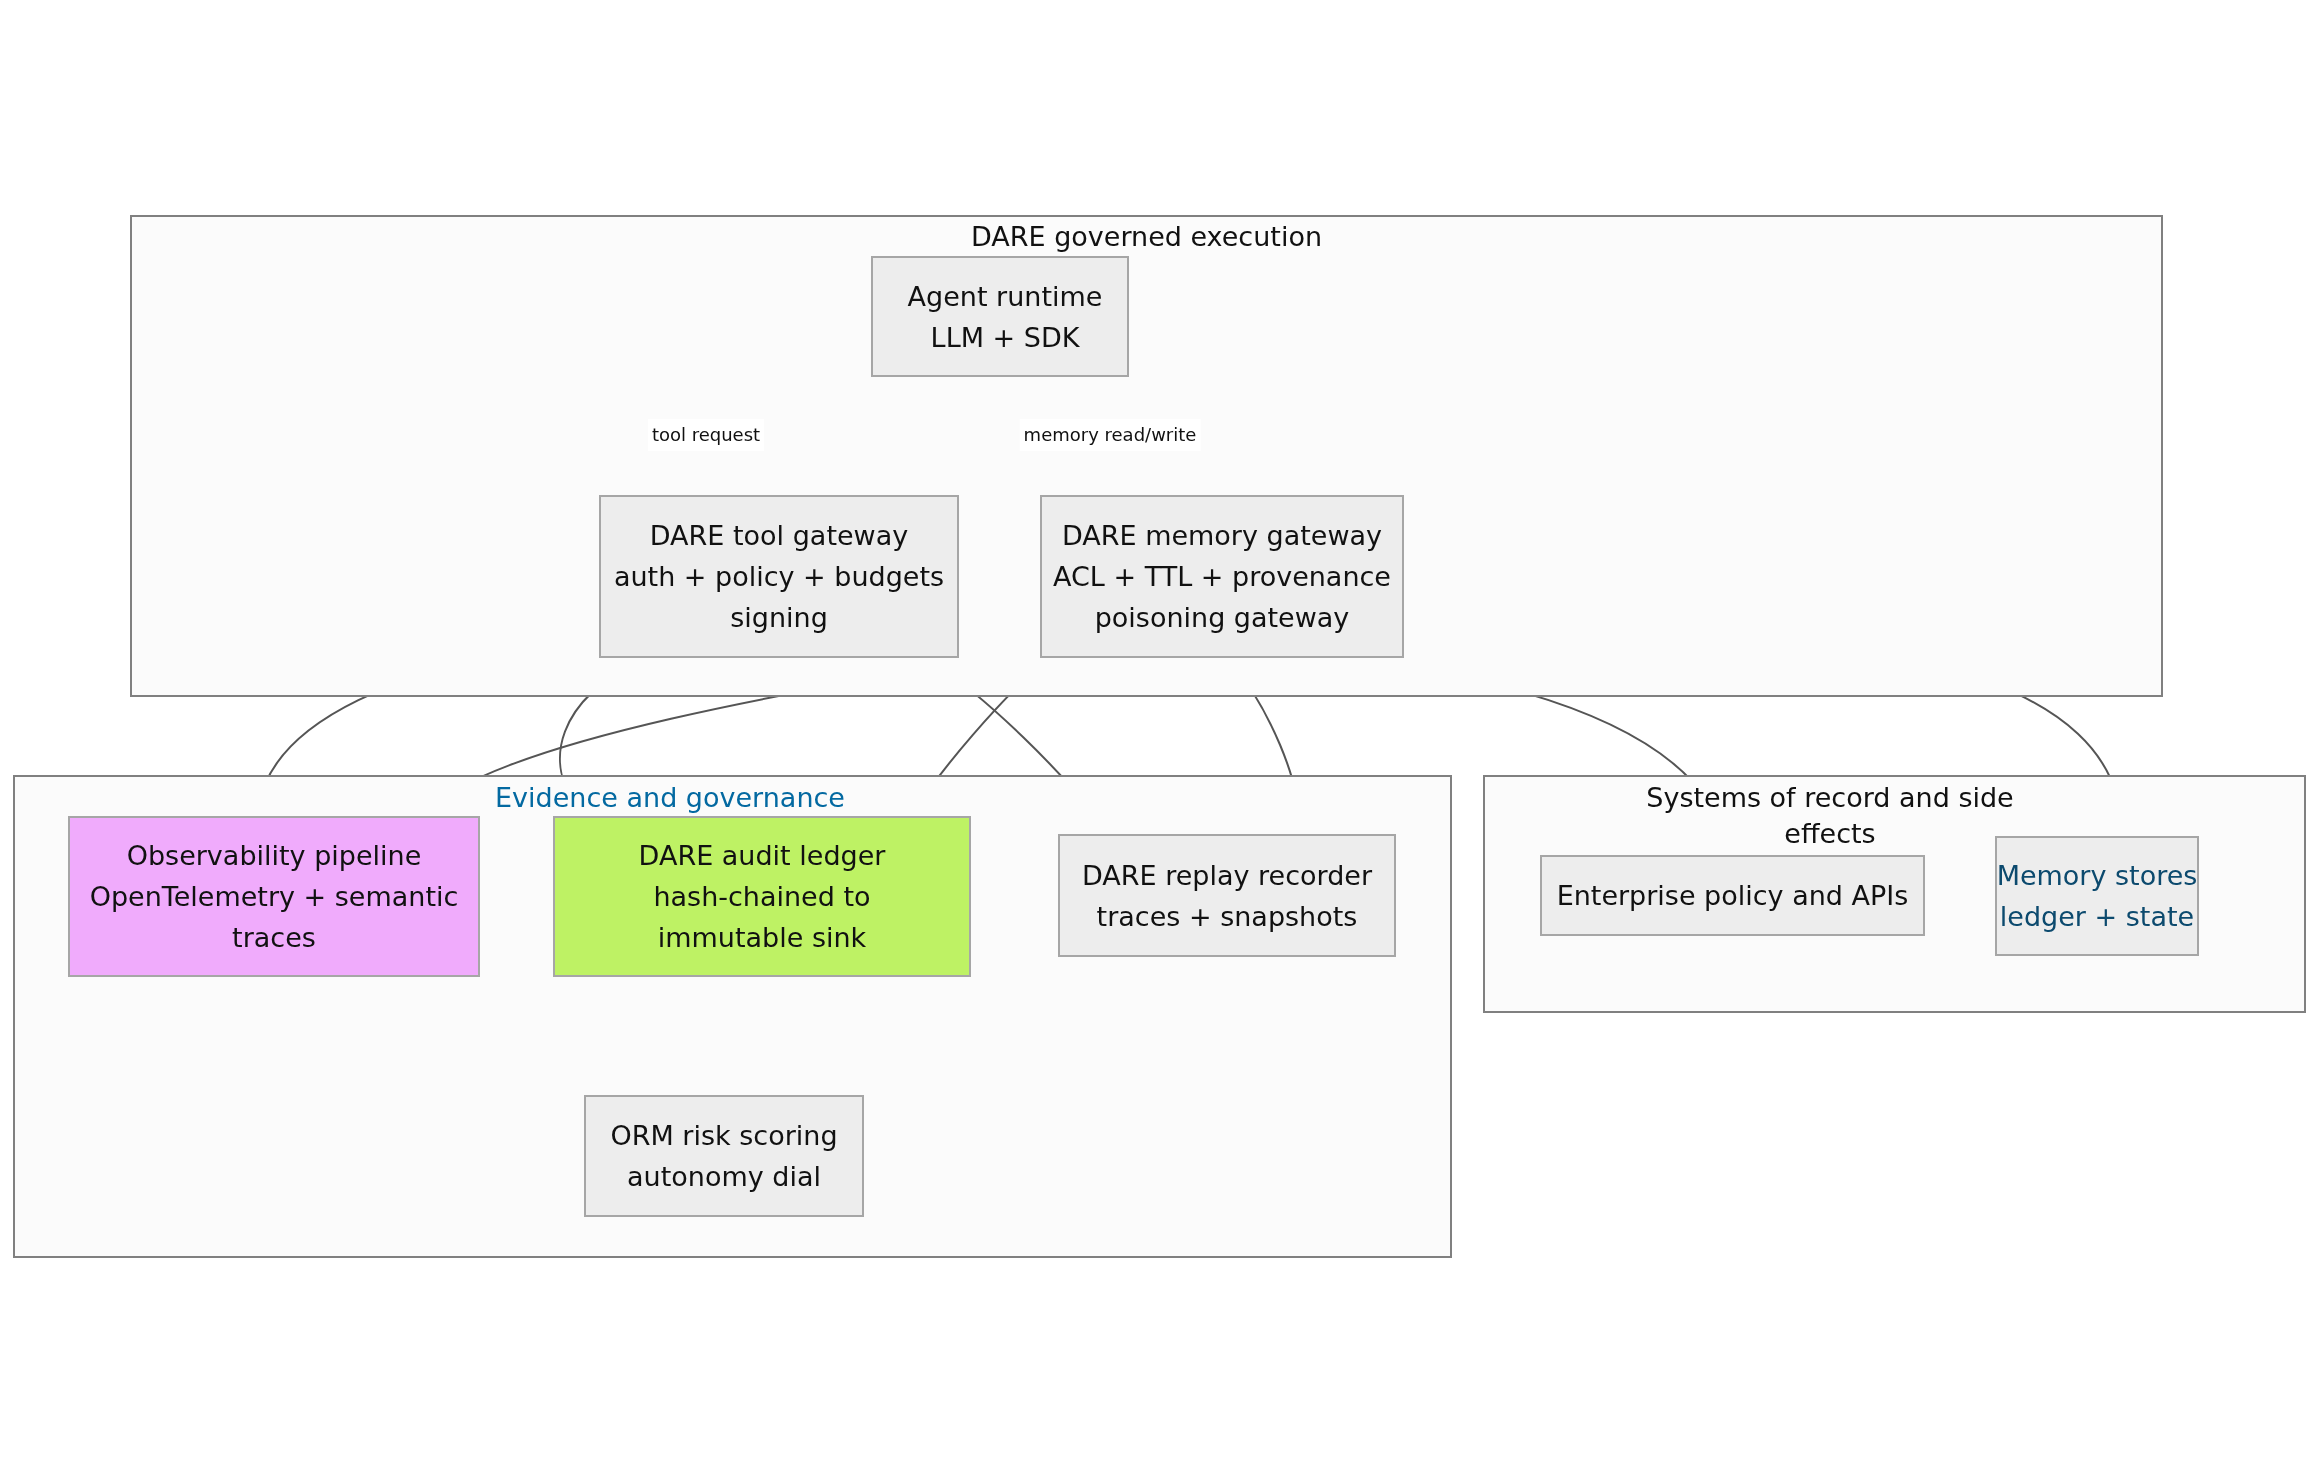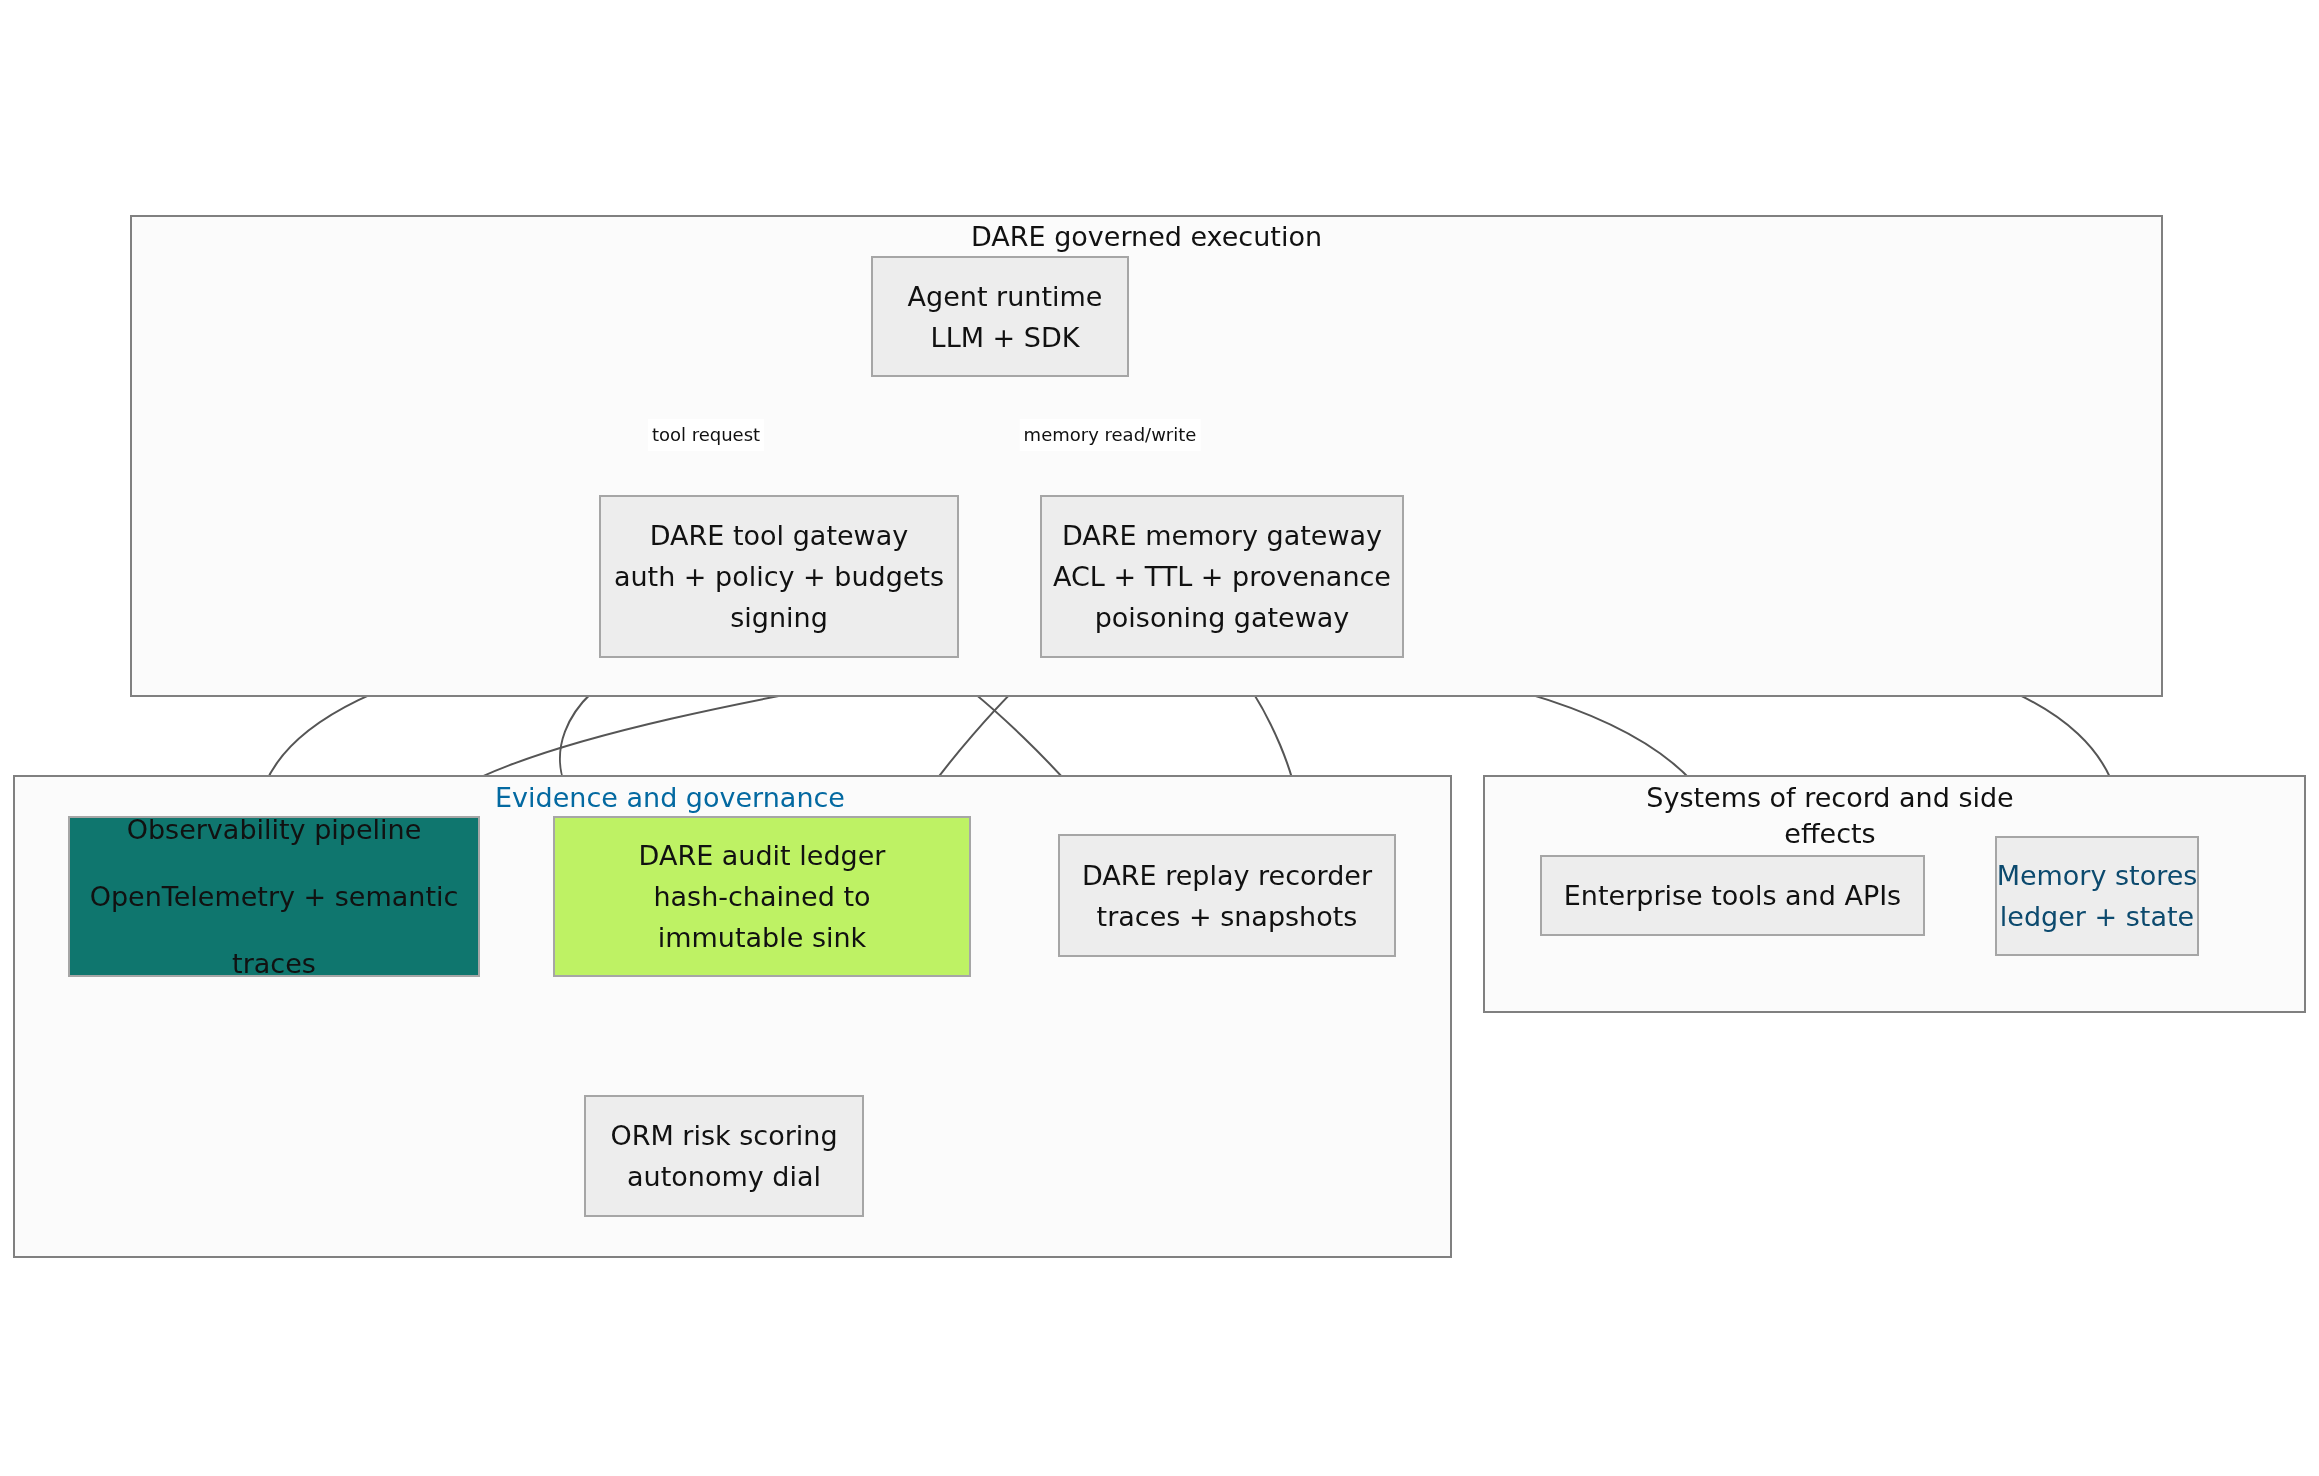--- a/index.html
+++ b/index.html
@@ -116,40 +116,40 @@
   <div class="node" style="left: 599px; top: 495px; width: 360px; height: 163px; border-color: rgb(166, 166, 166); background: rgb(237, 237, 237); color: rgb(17, 17, 17);">
       <span class="ln">DARE tool gateway</span>
       <span class="ln">auth + policy + budgets</span>
       <span class="ln">signing</span>
     </div>
   <div class="node" style="left: 1040px; top: 495px; width: 364px; height: 163px; border-color: rgb(166, 166, 166); background: rgb(237, 237, 237); color: rgb(17, 17, 17);">
       <span class="ln">DARE memory gateway</span>
       <span class="ln">ACL + TTL + provenance</span>
       <span class="ln">poisoning gateway</span>
     </div>
-  <div class="node" style="left: 68px; top: 816px; width: 412px; height: 161px; border-color: rgb(166, 166, 166); background: #0f766e; color: rgb(17, 17, 17); gap: 26px;">
+  <div class="node" style="left: 68px; top: 816px; width: 412px; height: 161px; border-color: rgb(166, 166, 166); background: #f0abfc; color: rgb(17, 17, 17);">
       <span class="ln">Observability pipeline</span>
       <span class="ln">OpenTelemetry + semantic</span>
       <span class="ln">traces</span>
     </div>
   <div class="node" style="left: 553px; top: 816px; width: 418px; height: 161px; border-color: rgb(166, 166, 166); background: #bef264; color: rgb(17, 17, 17);">
       <span class="ln">DARE audit ledger</span>
       <span class="ln">hash-chained to</span>
       <span class="ln">immutable sink</span>
     </div>
   <div class="node" style="left: 1058px; top: 834px; width: 338px; height: 123px; border-color: rgb(166, 166, 166); background: rgb(237, 237, 237); color: rgb(17, 17, 17);">
       <span class="ln">DARE replay recorder</span>
       <span class="ln">traces + snapshots</span>
     </div>
   <div class="node" style="left: 584px; top: 1095px; width: 280px; height: 122px; border-color: rgb(166, 166, 166); background: rgb(237, 237, 237); color: rgb(17, 17, 17);">
       <span class="ln">ORM risk scoring</span>
       <span class="ln">autonomy dial</span>
     </div>
   <div class="node" style="left: 1540px; top: 855px; width: 385px; height: 81px; border-color: rgb(166, 166, 166); background: rgb(237, 237, 237); color: rgb(17, 17, 17);">
-      <span class="ln">Enterprise tools and APIs</span>
+      <span class="ln">Enterprise policy and APIs</span>
     </div>
   <div class="node" style="left: 1995px; top: 836px; width: 204px; height: 120px; border-color: rgb(166, 166, 166); background: rgb(237, 237, 237); color: #0c4a6e;">
       <span class="ln">Memory stores</span>
       <span class="ln">ledger + state</span>
     </div>
 
   <div class="edge-label" style="left: 706px; top: 419px; transform: translateX(-50%);">tool request</div>
   <div class="edge-label" style="left: 1110px; top: 419px; transform: translateX(-50%);">memory read/write</div>
 
 </div>

